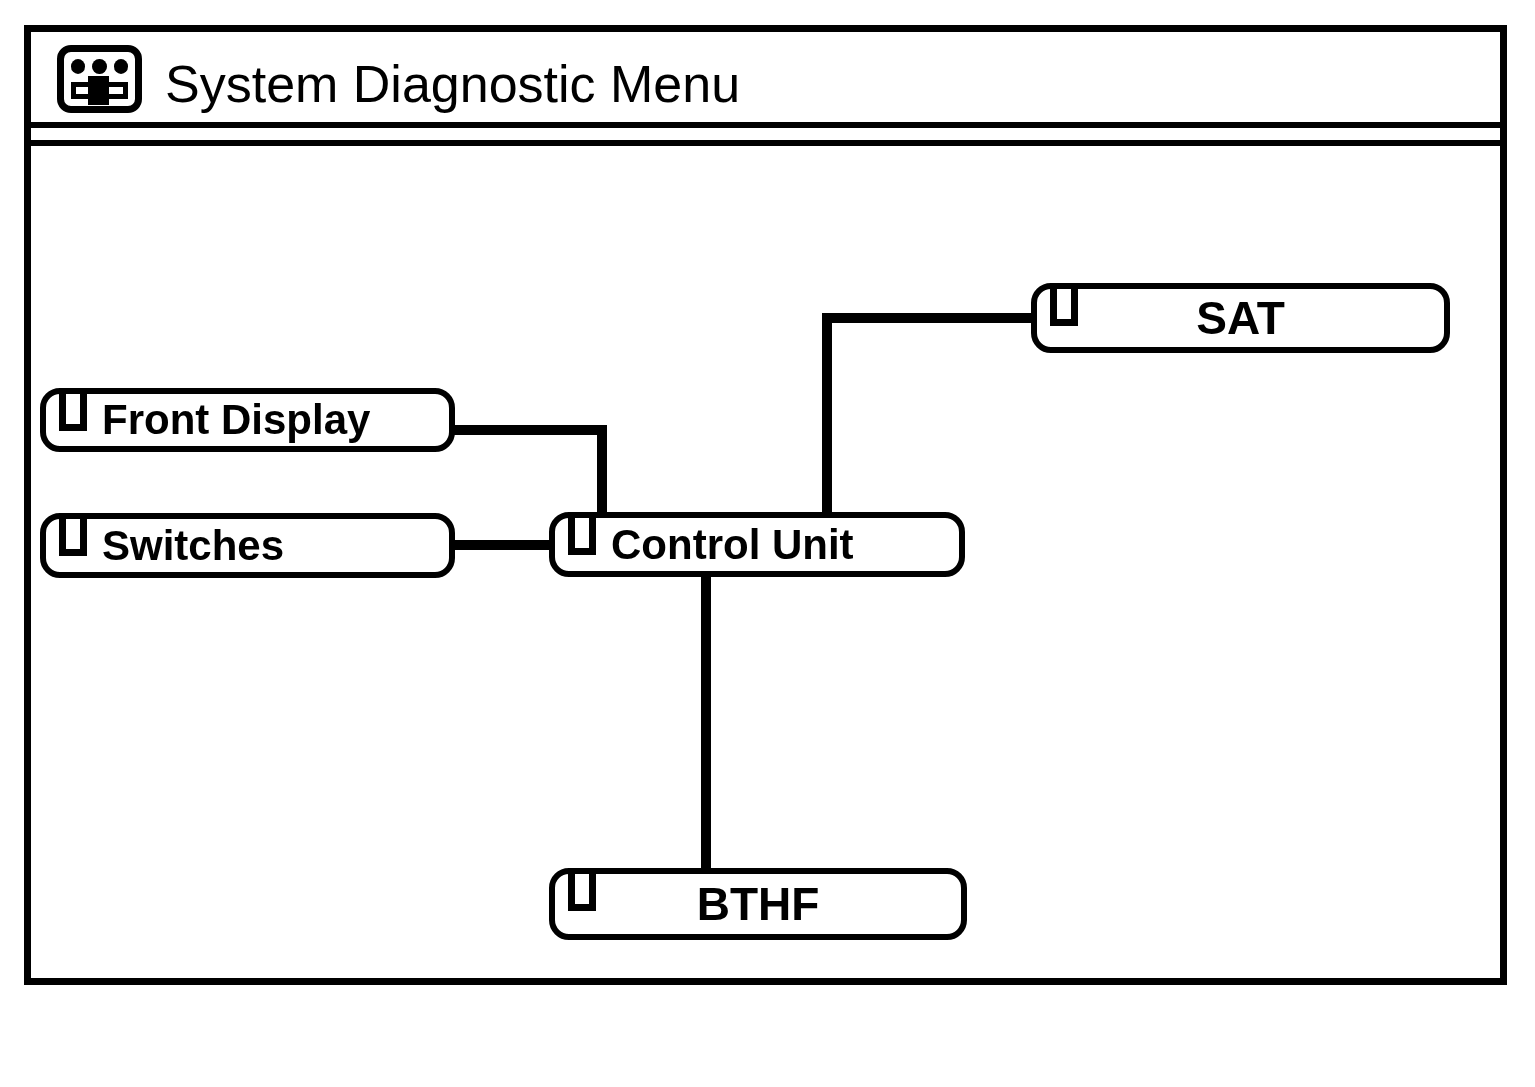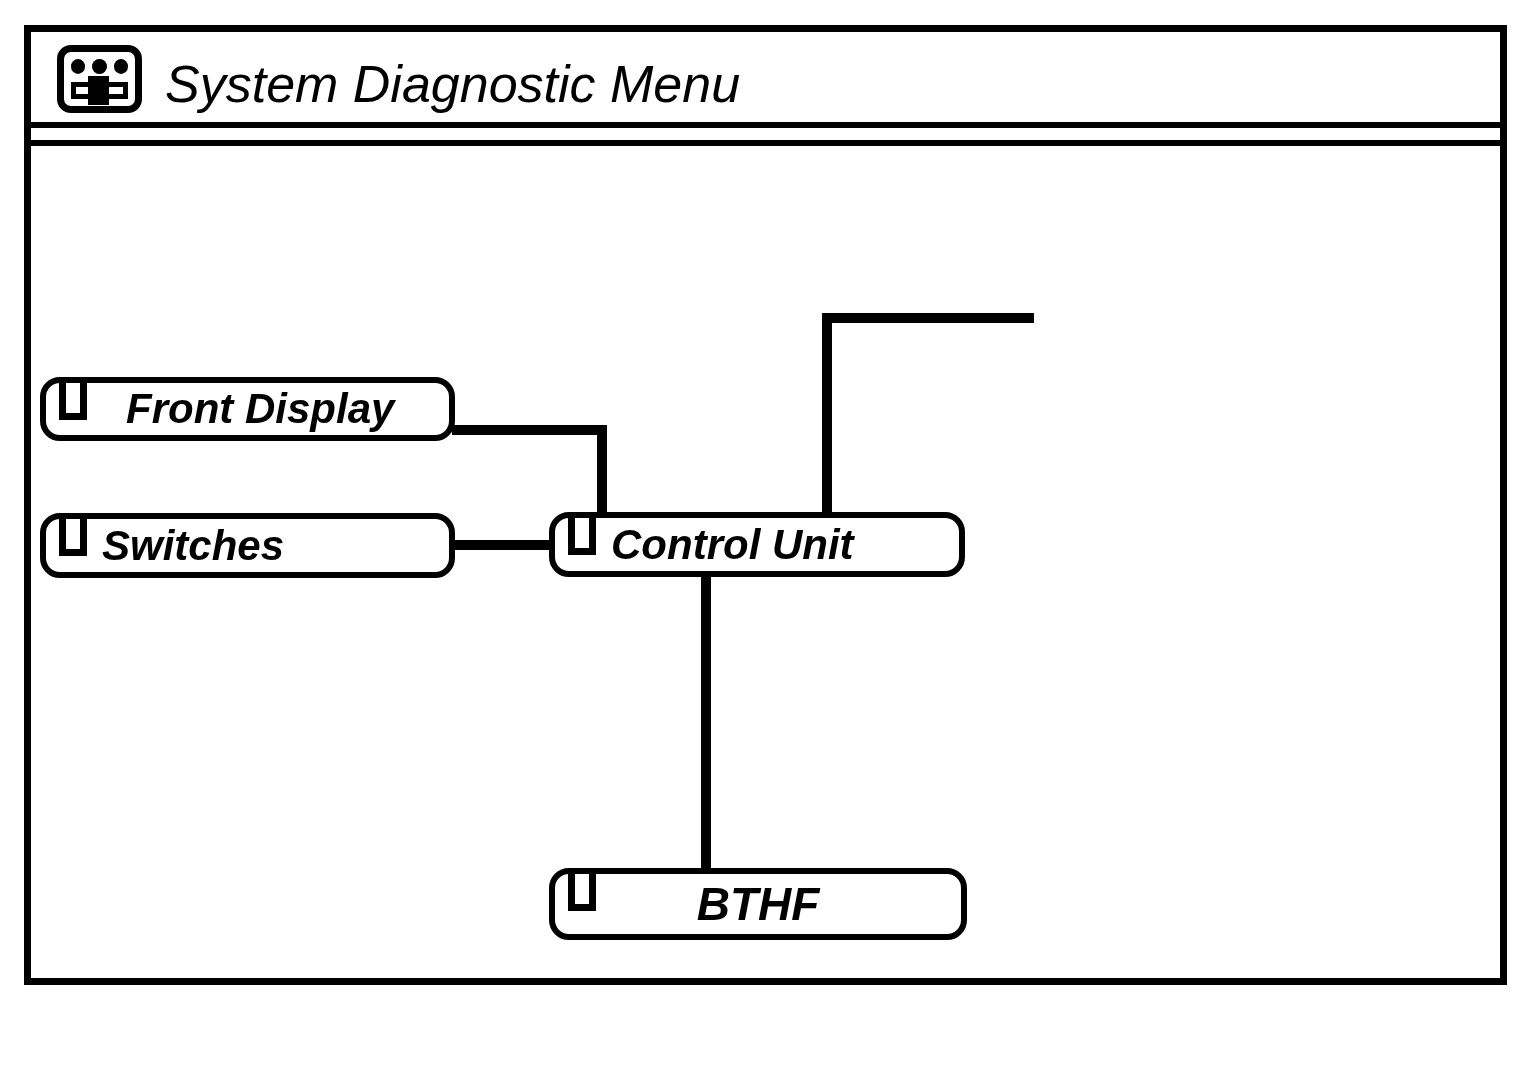--- a/index.html
+++ b/index.html
@@ -7,21 +7,20 @@
   body {
     font-family: "Liberation Sans", "DejaVu Sans", sans-serif;
     color: #000000;
   }
   .screen {
     position: relative;
     width: 1535px;
     height: 1087px;
     background: #ffffff;
     overflow: hidden;
-    font-style: italic;
   }
   .frame {
     position: absolute;
     left: 24px; top: 25px;
     width: 1483px; height: 960px;
     border: 7px solid #000000;
     background: #ffffff;
   }
   
   .header-icon {
@@ -92,21 +91,21 @@
     left: 13px; top: 0;
     width: 28px; height: 37px;
     border-left: 7px solid #000000;
     border-right: 7px solid #000000;
     border-bottom: 7px solid #000000;
     background: #ffffff;
   }
   .node .label { margin-left: 56px; }
   .node.centered { justify-content: center; font-size: 46px; }
   .node.centered .label { margin-left: 0; }
-  .node-front-display { left: 9px;    top: 345px; width: 415px; height: 64px; padding-left: 24px; }
+  .node-front-display { left: 9px;    top: 356px; width: 415px; height: 64px; }
   .node-switches      { left: 9px;    top: 481px; width: 415px; height: 65px; }
   .node-control-unit  { left: 518px;  top: 480px; width: 416px; height: 65px; }
   .node-sat           { left: 1000px; top: 251px; width: 419px; height: 70px; }
   .node-bthf          { left: 518px;  top: 836px; width: 418px; height: 72px; }
   
   .connector {
     position: absolute;
     background: #000000;
     z-index: 1;
   }
@@ -151,20 +150,24 @@
     <div class="node node-control-unit">
       <div class="tab-glyph"></div>
       <span class="label">Control Unit</span>
     </div>
 
     <div class="node node-switches">
       <div class="tab-glyph"></div>
       <span class="label">Switches</span>
     </div>
 
+    <div class="node node-sat centered">
+      <div class="tab-glyph"></div>
+      <span class="label">SAT</span>
+    </div>
 
     <div class="node node-bthf centered">
       <div class="tab-glyph"></div>
       <span class="label">BTHF</span>
     </div>
 
   </div>
 </div>
 
 </body></html>

